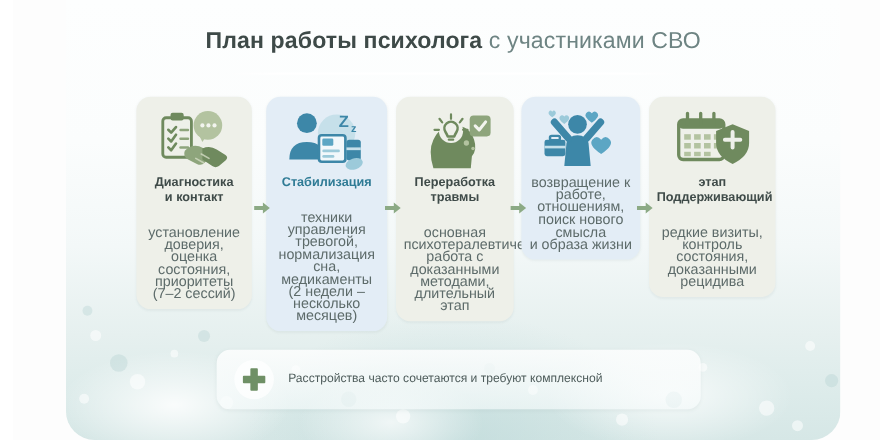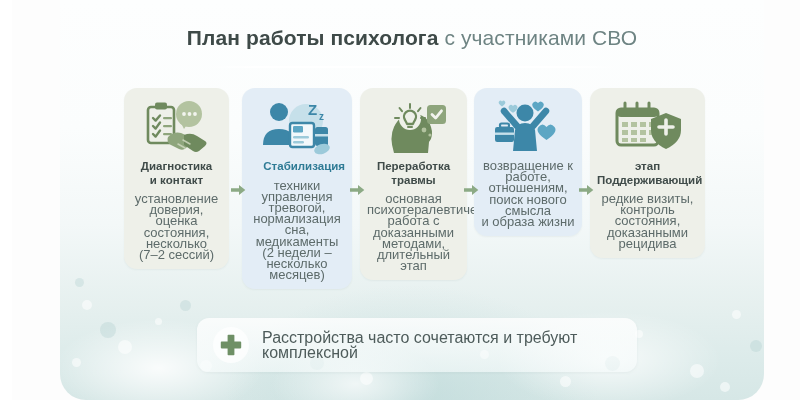--- a/index.html
+++ b/index.html
@@ -64,24 +64,24 @@
     box-shadow:0 1px 2px rgba(90,110,110,.07);
   }
   .card.green { background:#eef0e9; }
   .card.blue  { background:#e3edf6; }
 
   .icon-box { height:62px; display:flex; align-items:center; justify-content:center; margin-bottom:2px; }
   .icon-box svg { display:block; }
 
   .c-title {
     font-size:11.5px; font-weight:bold; line-height:13.5px;
-    margin:1px 0 6px; padding:0 2px;
+    margin:1px 0 18px; padding:0 2px;
   }
   .card.green .c-title { color:#3f4b49; }
-  .card.blue  .c-title { color:#2f7b95;text-align:right; }
+  .card.blue  .c-title { color:#2f7b95; }
 
   .c-body {
     font-size:13px; line-height:11.2px; color:#5d6b6a;
     padding:0 2px;
   }
 
   
   .arrow { position:absolute; top:182px; width:15px; height:12px; }
 
   
@@ -91,21 +91,21 @@
     background:linear-gradient(180deg, rgba(255,255,255,.80), rgba(246,251,251,.62));
     box-shadow:0 1px 3px rgba(100,125,125,.08);
     display:flex; align-items:center; padding:0 16px;
   }
   #banner-icon {
     width:36px; height:36px; border-radius:50%;
     background:rgba(255,255,255,.72);
     display:flex; align-items:center; justify-content:center;
     flex:0 0 36px; margin-right:13px;
   }
-  #banner-text { font-size:16px; line-height:15.5px; color:#4e5c5b; }
+  #banner-text { font-size:11px; line-height:15.5px; color:#4e5c5b; }
 </style>
 </head>
 <body>
 
 <div id="poster">
 
   <div id="panel">
     <div class="speck" style="left:22px;  top:300px; width:10px; height:10px;"></div>
     <div class="speck" style="left:58px;  top:340px; width:14px; height:14px;"></div>
     <div class="speck" style="left:12px;  top:358px; width:9px;  height:9px;"></div>
@@ -157,21 +157,21 @@
       <path d="M38 45 l7 4 M43 41 l7 4" stroke="#d3dcc4" stroke-width="1.5" stroke-linecap="round" opacity=".8"></path>
     </svg>
         </div>
         <div class="c-title">
           <div>Диагностика</div>
           <div>и контакт</div>
         </div>
         <div class="c-body">
           <div>установление</div>
           <div>доверия, оценка</div>
-          <div>состояния, несколько</div>
+          <div>состояния, приоритеты</div>
           <div>(7–2 сессий)</div>
         </div>
       </div>
       <div class="card blue" style="left: 230px; width: 110px;">
         <div class="icon-box">
     <svg width="74" height="56" viewBox="0 0 74 56">
       <circle cx="46" cy="22" r="17" fill="#c6e0ea"></circle>
       <circle cx="19" cy="13" r="9" fill="#3d87a8"></circle>
       <path d="M3 46 q0-16 16-16 q16 0 16 16z" fill="#3d87a8"></path>
       <text x="48" y="16" font-family="Liberation Sans, sans-serif" font-size="15" font-weight="bold" fill="#3d87a8">Z</text>

